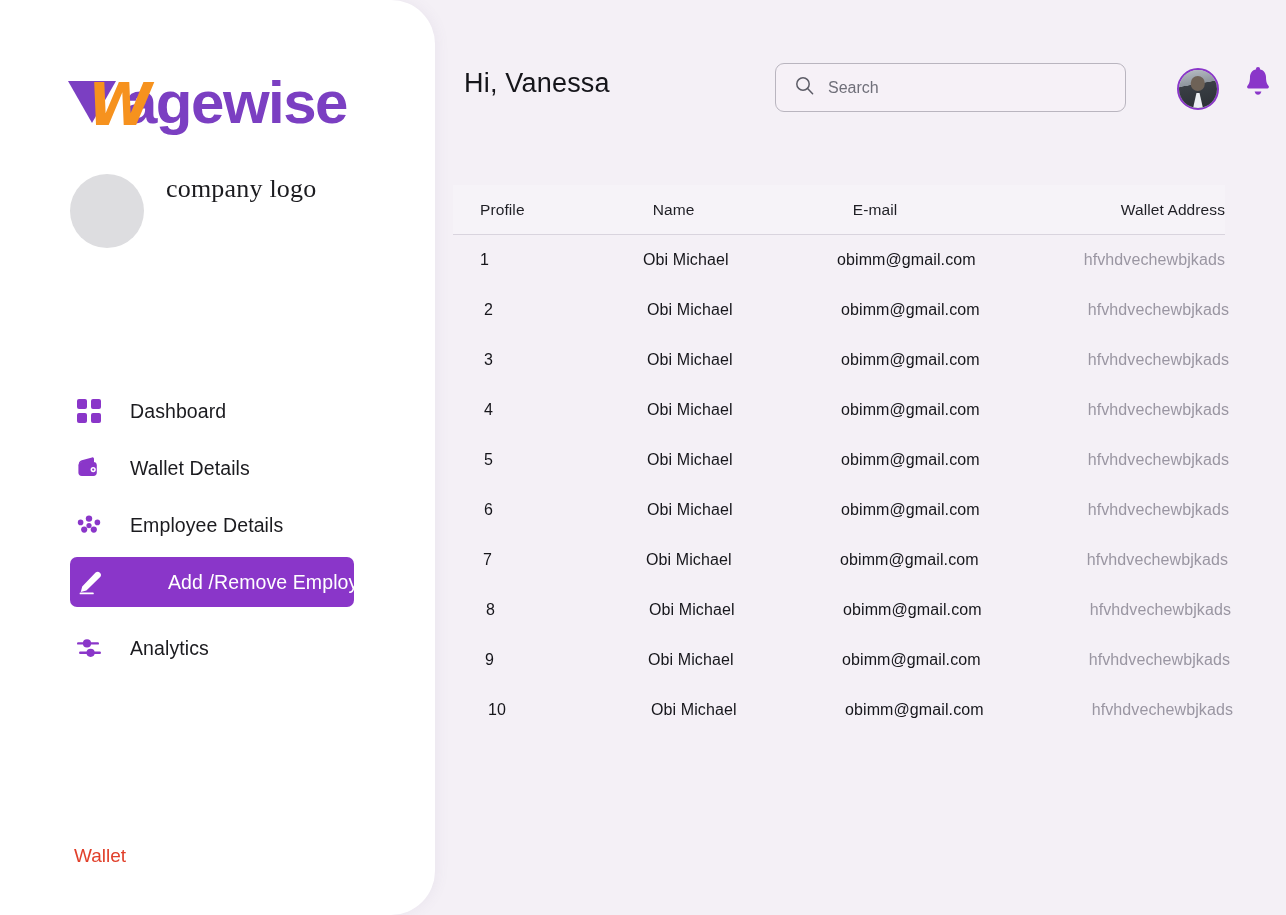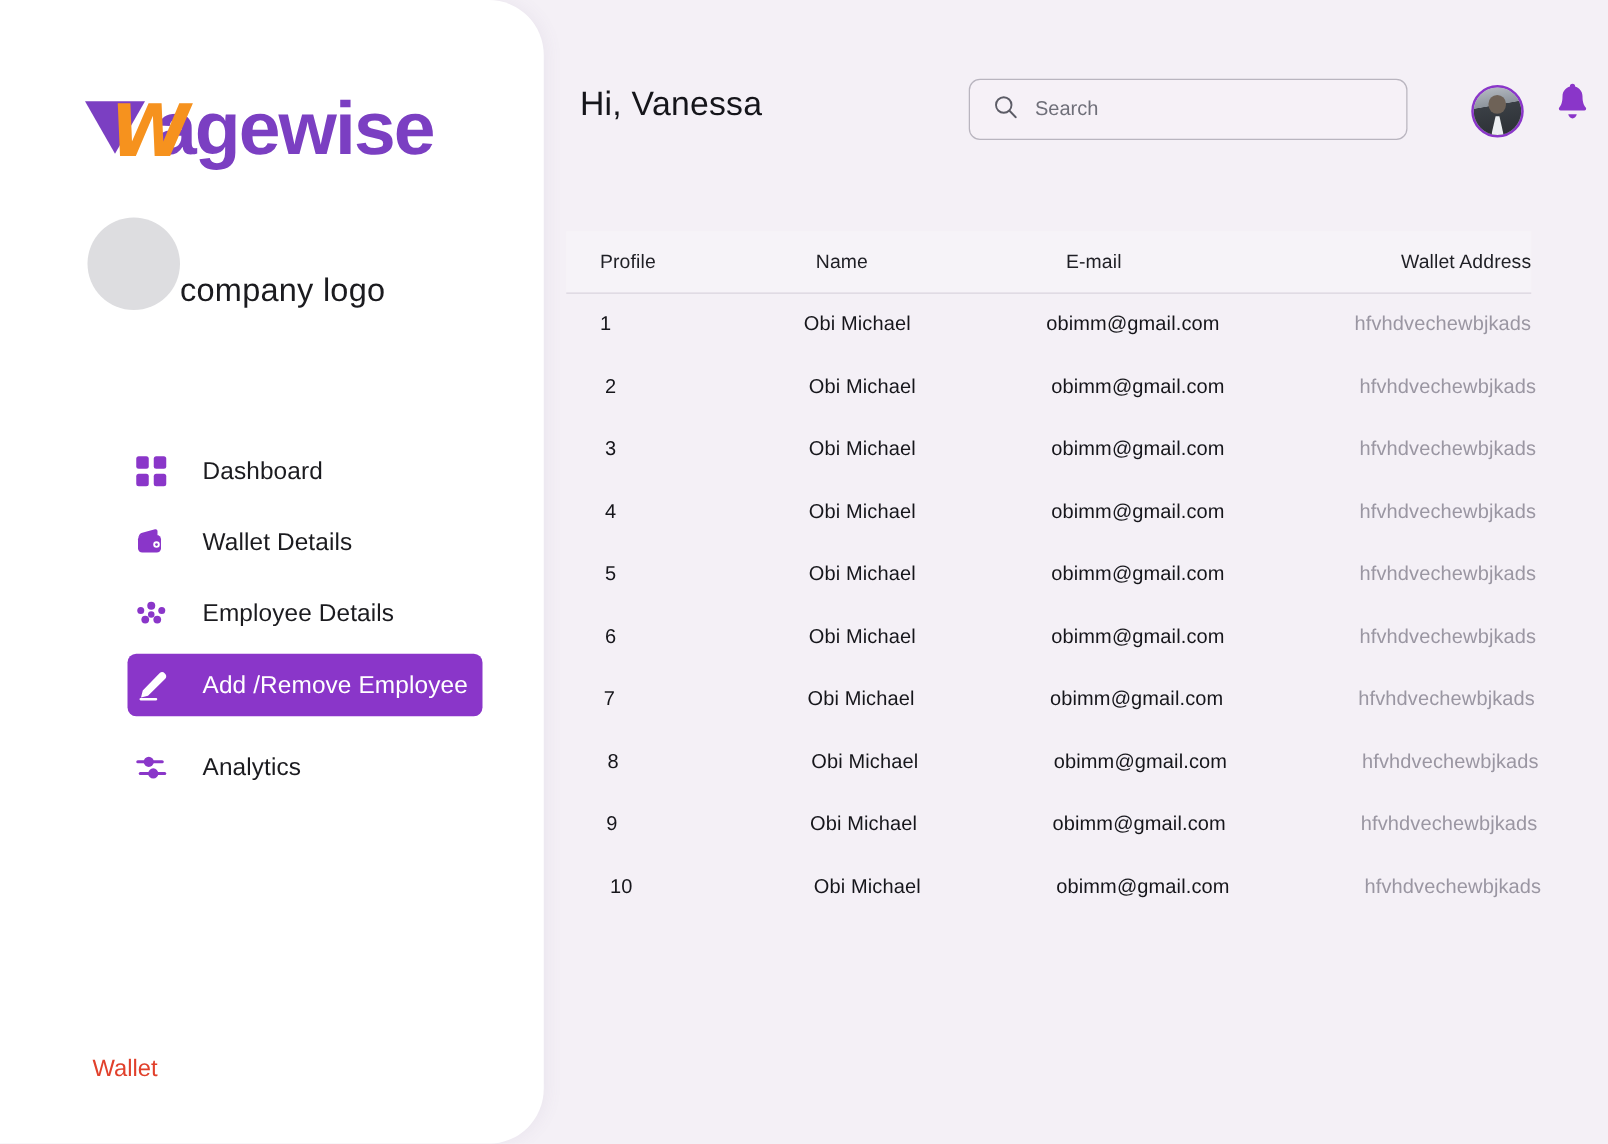--- a/index.html
+++ b/index.html
@@ -66,40 +66,41 @@
     letter-spacing: -1.5px;
     margin-left: -6px;
     line-height: 50px;
   }
 
   
   #company-block {
     position: absolute;
     left: 70px; top: 174px;
     display: flex;
-    align-items: flex-end;
+    align-items: flex-start;
+    gap: 22px;
+    font-family: Liberation Serif, serif;
   }
   #company-avatar {
     width: 74px; height: 74px;
     border-radius: 50%;
     background: #dddde0;
     flex: none;
   }
   #company-name {
     font-size: 26px;
     color: #1b1b1f;
     letter-spacing: 0.2px;
   }
 
   
   #nav {
     position: absolute;
-    left: 0; top: 352px;
+    left: 0; top: 386px;
     width: 346px;
-    padding-left: 32px;
   }
   .nav-item {
     position: relative;
     display: flex;
     align-items: center;
     height: 50px;
     margin: 0 0 7px 70px;
     width: 284px;
     border-radius: 7px;
     cursor: pointer;
@@ -119,21 +120,21 @@
     letter-spacing: 0.1px;
     white-space: nowrap;
   }
   .nav-item.active {
     background: #8a36c9;
   }
   .nav-item.active .nav-label { color: #ffffff; }
   #nav-item-dashboard { margin-bottom: 7px; }
   #nav-item-wallet { margin-top: 7px; }
   #nav-item-employee { margin-top: 7px; }
-  #nav-item-addremove { margin-top: 6px; }
+  #nav-item-addremove { margin-top: 6px; gap: 38px; }
   #nav-item-analytics { margin-top: 16px; }
 
   
   #logout {
     position: absolute;
     left: 74px; top: 845px;
     font-size: 19px;
     color: #e1402b;
     cursor: pointer;
   }

